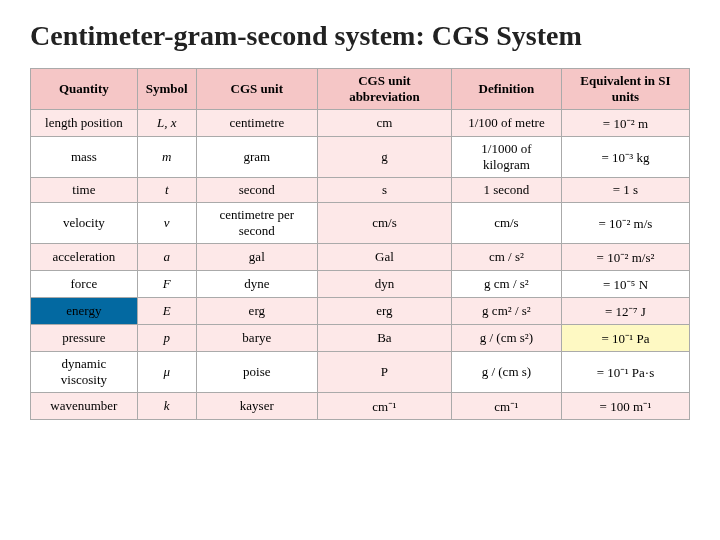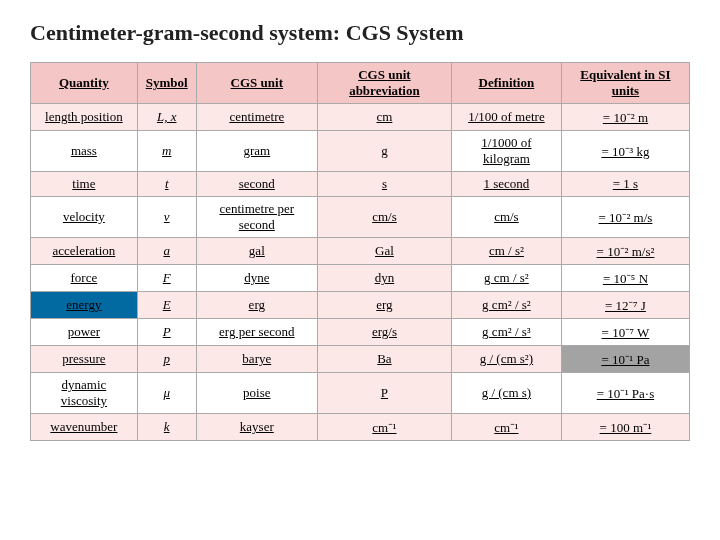--- a/index.html
+++ b/index.html
@@ -8,30 +8,29 @@
       height: 540px;
       background: #fff;
       font-family: Georgia, 'Times New Roman', serif;
       font-size: 13px;
       overflow: hidden;
     }
     .page {
       padding: 20px 30px;
     }
     .title {
-      font-size: 22px;
+      font-size: 28px;
       font-weight: bold;
       margin-bottom: 16px;
       color: #222;
     }
     table {
       width: 100%;
       border-collapse: collapse;
       border: 1.5px solid #888;
-      text-decoration: underline;
     }
     th, td {
       border: 1px solid #aaa;
       padding: 4px 8px;
       text-align: center;
       vertical-align: middle;
     }
     thead tr th {
       background-color: #f5c6c6;
       font-weight: bold;
@@ -108,34 +107,26 @@
         </tr>
         <tr>
           <td style="background-color: #0369a1;">energy</td>
           <td style="background-color: rgb(253, 232, 232); font-style: italic;">E</td>
           <td style="background-color: rgb(253, 232, 232);">erg</td>
           <td style="background-color: rgb(253, 232, 232);">erg</td>
           <td style="background-color: rgb(253, 232, 232);">g cm² / s²</td>
           <td style="background-color: rgb(253, 232, 232);">= 12⁻⁷ J</td>
         </tr>
         <tr>
-          <td style="background-color: rgb(255, 255, 255);">power</td>
-          <td style="background-color: rgb(255, 255, 255); font-style: italic;">P</td>
-          <td style="background-color: rgb(255, 255, 255);">erg per second</td>
-          <td style="background-color: rgb(253, 232, 232);">erg/s</td>
-          <td style="background-color: rgb(255, 255, 255);">g cm² / s³</td>
-          <td style="background-color: rgb(255, 255, 255);">= 10⁻⁷ W</td>
-        </tr>
-        <tr>
           <td style="background-color: rgb(253, 232, 232);">pressure</td>
           <td style="background-color: rgb(253, 232, 232); font-style: italic;">p</td>
           <td style="background-color: rgb(253, 232, 232);">barye</td>
           <td style="background-color: rgb(253, 232, 232);">Ba</td>
           <td style="background-color: rgb(253, 232, 232);">g / (cm s²)</td>
-          <td style="background-color: #a3a3a3; margin-left: 32px;">= 10⁻¹ Pa</td>
+          <td style="background-color: #fef9c3; margin-left: 32px;">= 10⁻¹ Pa</td>
         </tr>
         <tr>
           <td style="background-color: rgb(255, 255, 255);">dynamic viscosity</td>
           <td style="background-color: rgb(255, 255, 255); font-style: italic;">μ</td>
           <td style="background-color: rgb(255, 255, 255); border-radius: 7px;">poise</td>
           <td style="background-color: rgb(253, 232, 232);">P</td>
           <td style="background-color: rgb(255, 255, 255);">g / (cm s)</td>
           <td style="background-color: rgb(255, 255, 255);">= 10⁻¹ Pa·s</td>
         </tr>
         <tr>

